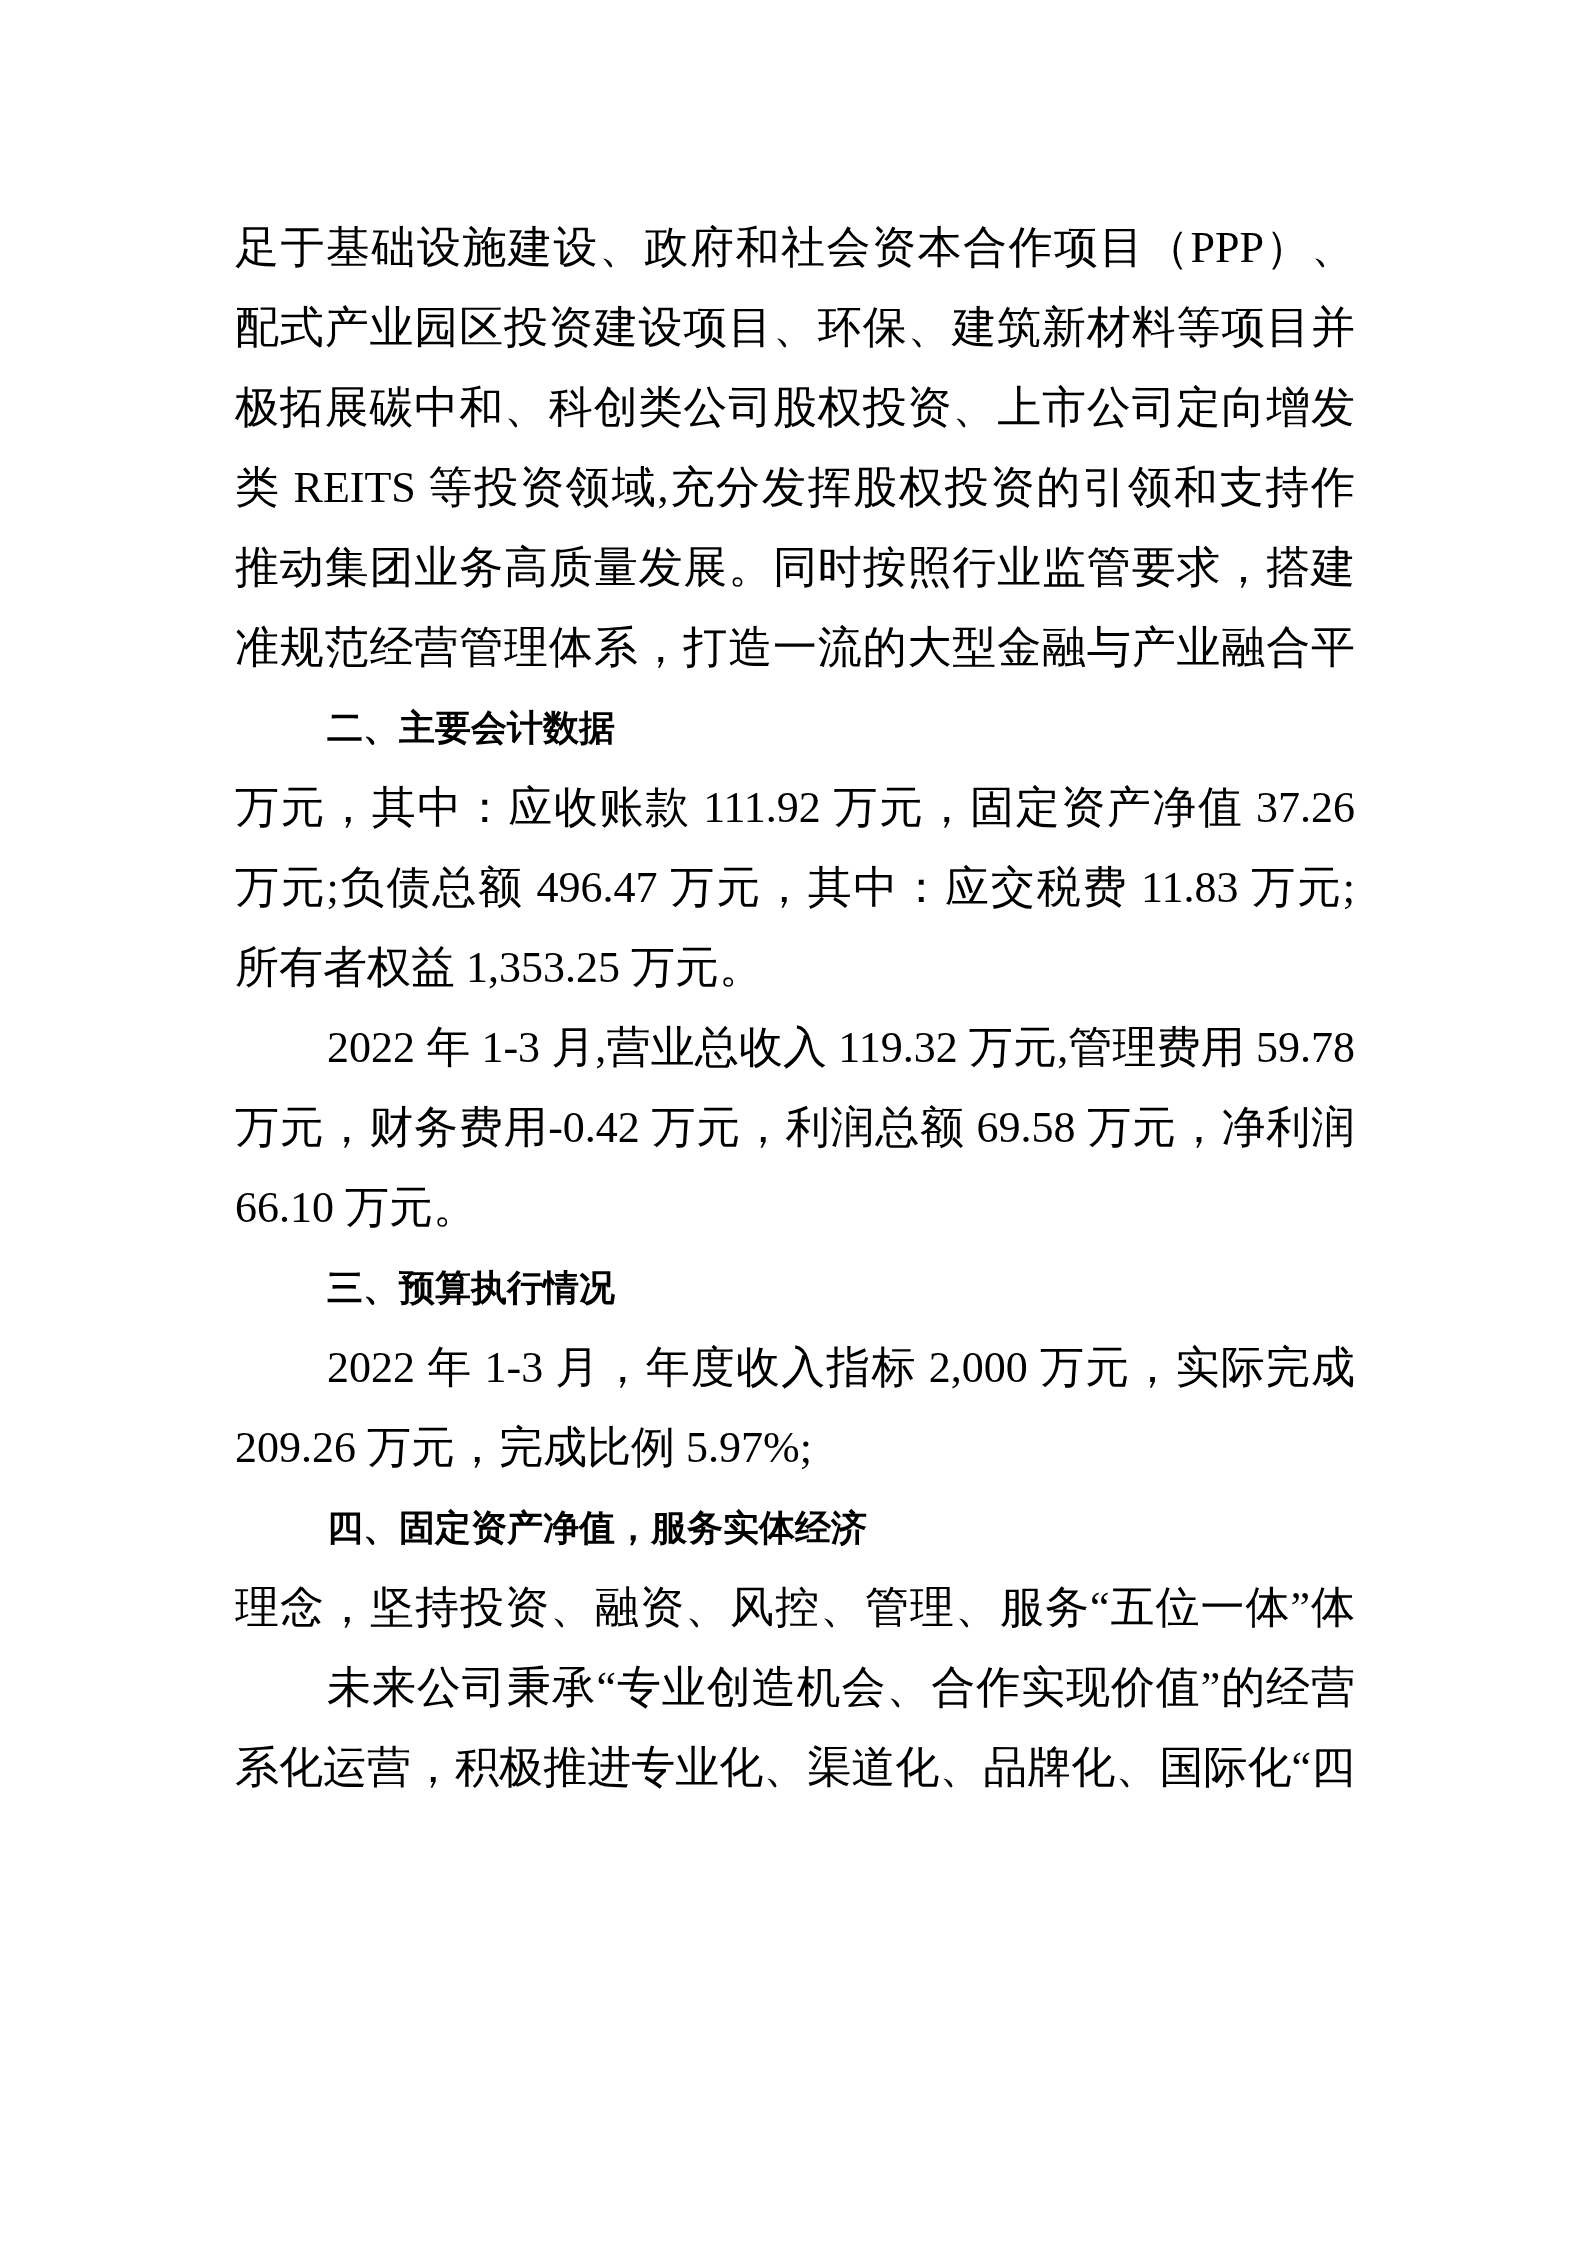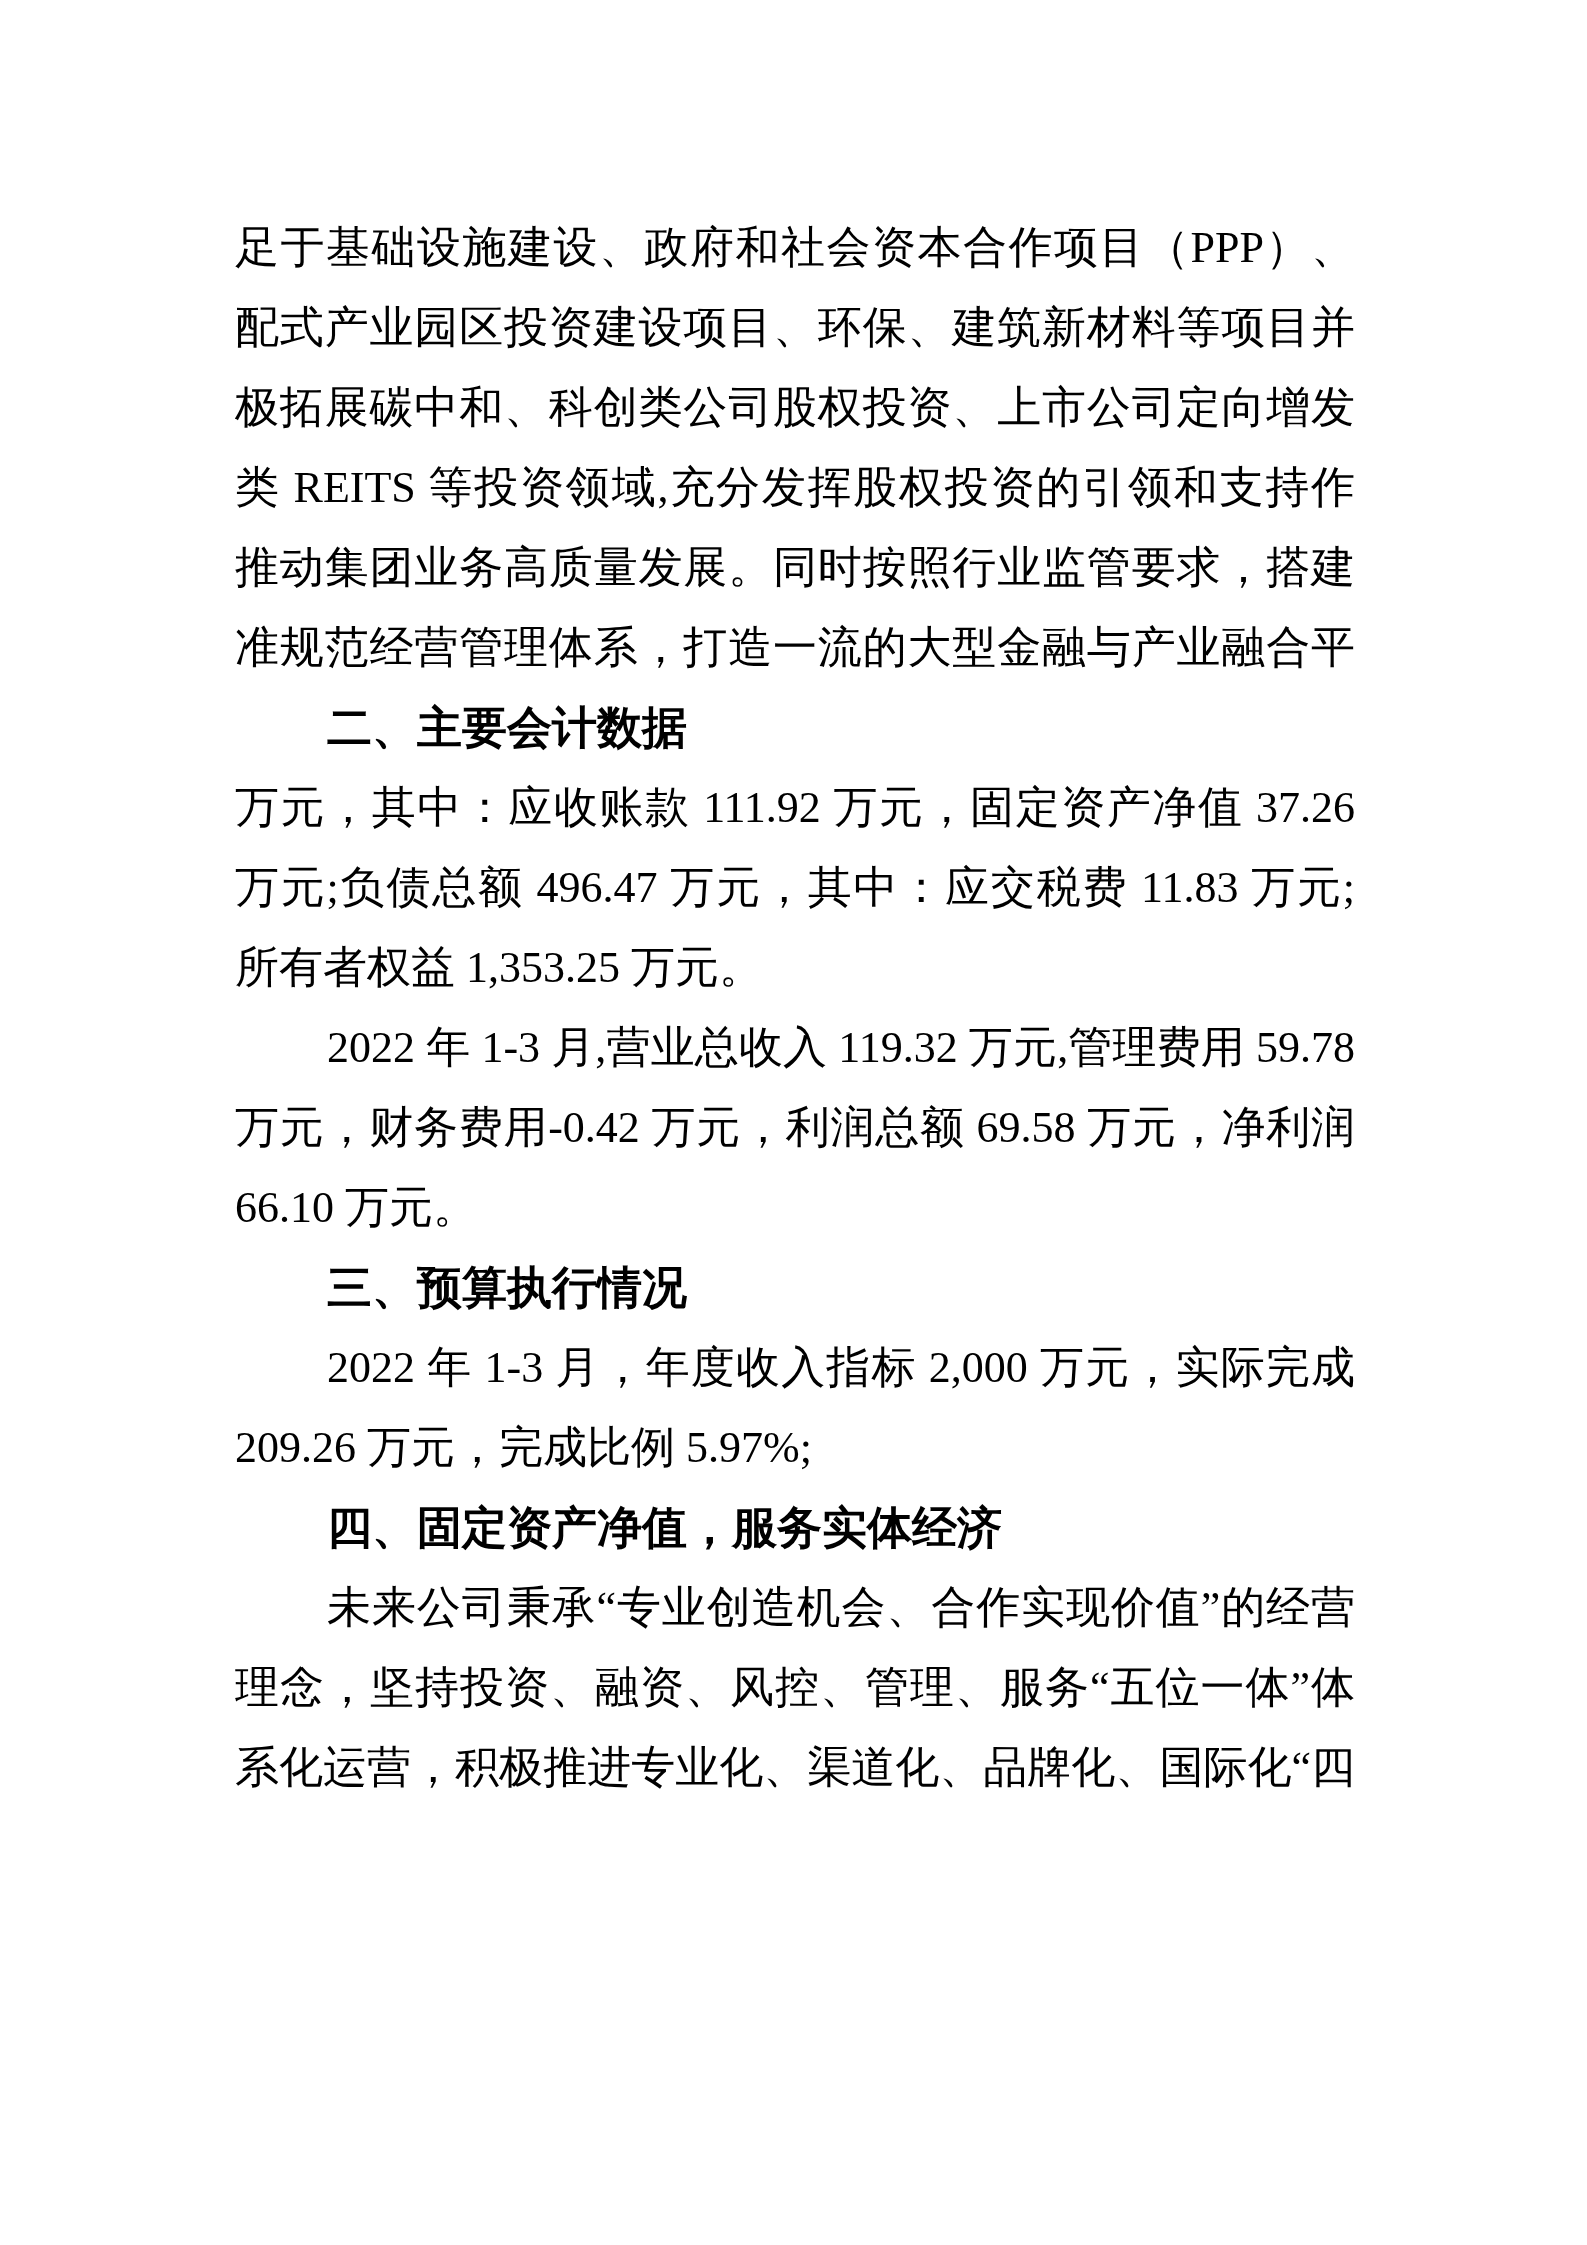--- a/index.html
+++ b/index.html
@@ -35,21 +35,21 @@
   .line.short {
     text-align: center;
     text-align-last: left;
   }
   .line.indent {
     text-indent: 92px;
   }
   .line.heading {
     font-family: "Liberation Sans", "DejaVu Sans", sans-serif;
     font-weight: 700;
-    font-size: 45px;
+    font-size: 36px;
     text-align: left;
     text-align-last: left;
     text-indent: 92px;
   }
 </style>
 </head>
 <body>
 
 <div class="doc">
   <div class="line">足于基础设施建设、政府和社会资本合作项目（PPP）、装</div>
@@ -62,16 +62,16 @@
   <div class="line">万元，其中：应收账款 111.92 万元，固定资产净值 37.26</div>
   <div class="line">万元;负债总额 496.47 万元，其中：应交税费 11.83 万元;</div>
   <div class="line short">所有者权益 1,353.25 万元。</div>
   <div class="line indent">2022 年 1-3 月,营业总收入 119.32 万元,管理费用 59.78</div>
   <div class="line">万元，财务费用-0.42 万元，利润总额 69.58 万元，净利润</div>
   <div class="line short">66.10 万元。</div>
   <div class="line heading">三、预算执行情况</div>
   <div class="line indent">2022 年 1-3 月，年度收入指标 2,000 万元，实际完成</div>
   <div class="line short">209.26 万元，完成比例 5.97%;</div>
   <div class="line heading">四、固定资产净值，服务实体经济</div>
+  <div class="line">理念，坚持投资、融资、风控、管理、服务“五位一体”体</div>
   <div class="line indent">未来公司秉承“专业创造机会、合作实现价值”的经营</div>
-  <div class="line">理念，坚持投资、融资、风控、管理、服务“五位一体”体</div>
   <div class="line">系化运营，积极推进专业化、渠道化、品牌化、国际化“四</div>
 </div>
 
 </body></html>

